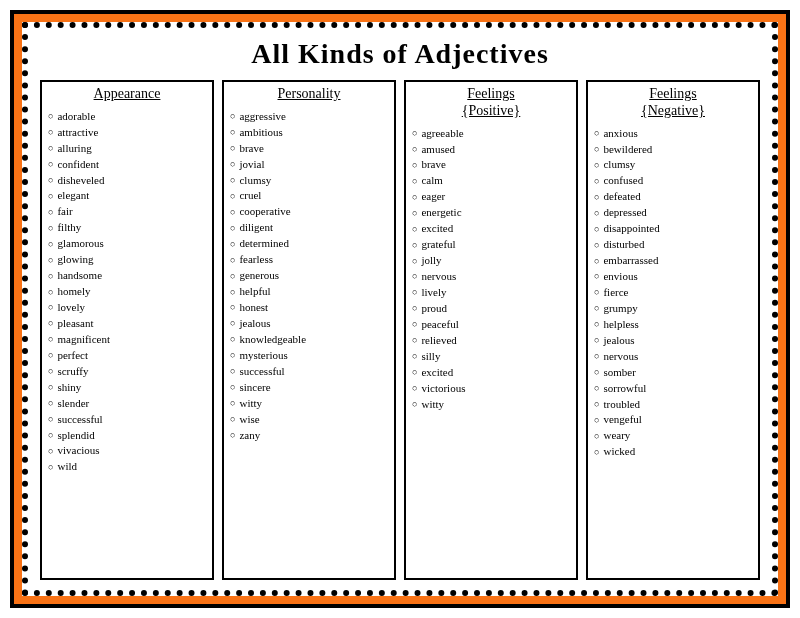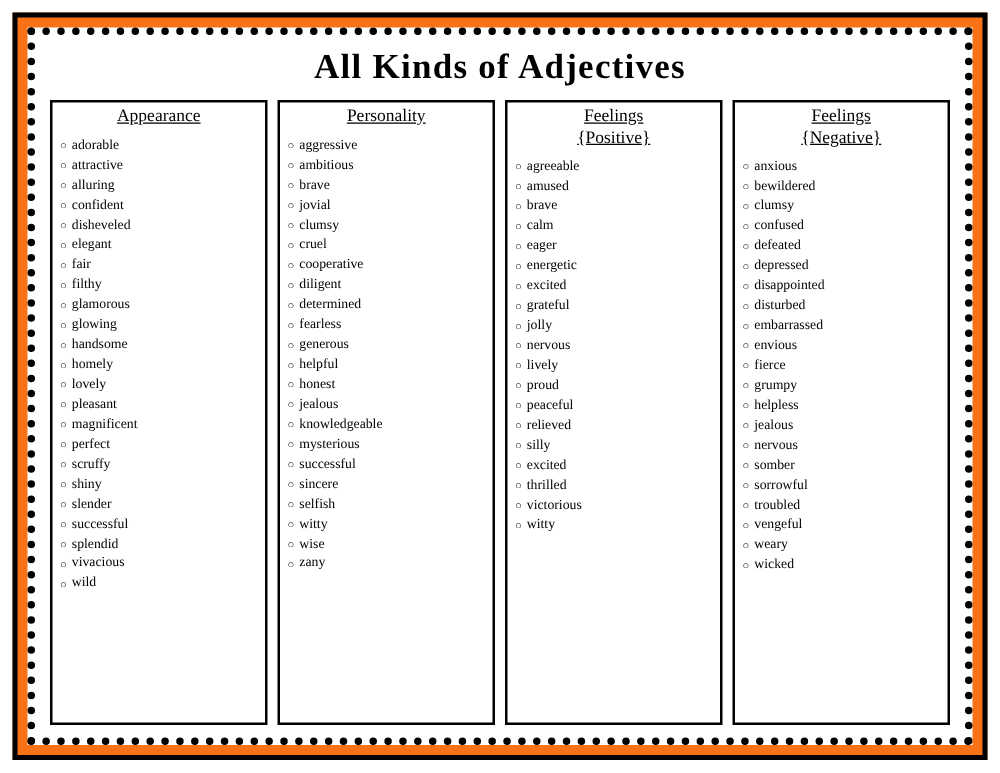--- a/index.html
+++ b/index.html
@@ -134,21 +134,20 @@
             <li>determined</li>
             <li>fearless</li>
             <li>generous</li>
             <li>helpful</li>
             <li>honest</li>
             <li>jealous</li>
             <li>knowledgeable</li>
             <li>mysterious</li>
             <li>successful</li>
             <li>sincere</li>
-            <li>selfish</li>
             <li>witty</li>
             <li>wise</li>
             <li>zany</li>
           </ul>
         </div>
         <div class="column">
           <div class="column-header">Feelings<br>{Positive}</div>
           <ul class="column-list">
             <li>agreeable</li>
             <li>amused</li>
@@ -159,21 +158,20 @@
             <li>excited</li>
             <li>grateful</li>
             <li>jolly</li>
             <li>nervous</li>
             <li>lively</li>
             <li>proud</li>
             <li>peaceful</li>
             <li>relieved</li>
             <li>silly</li>
             <li>excited</li>
-            <li>thrilled</li>
             <li>victorious</li>
             <li>witty</li>
           </ul>
         </div>
         <div class="column">
           <div class="column-header">Feelings<br>{Negative}</div>
           <ul class="column-list">
             <li>anxious</li>
             <li>bewildered</li>
             <li>clumsy</li>

